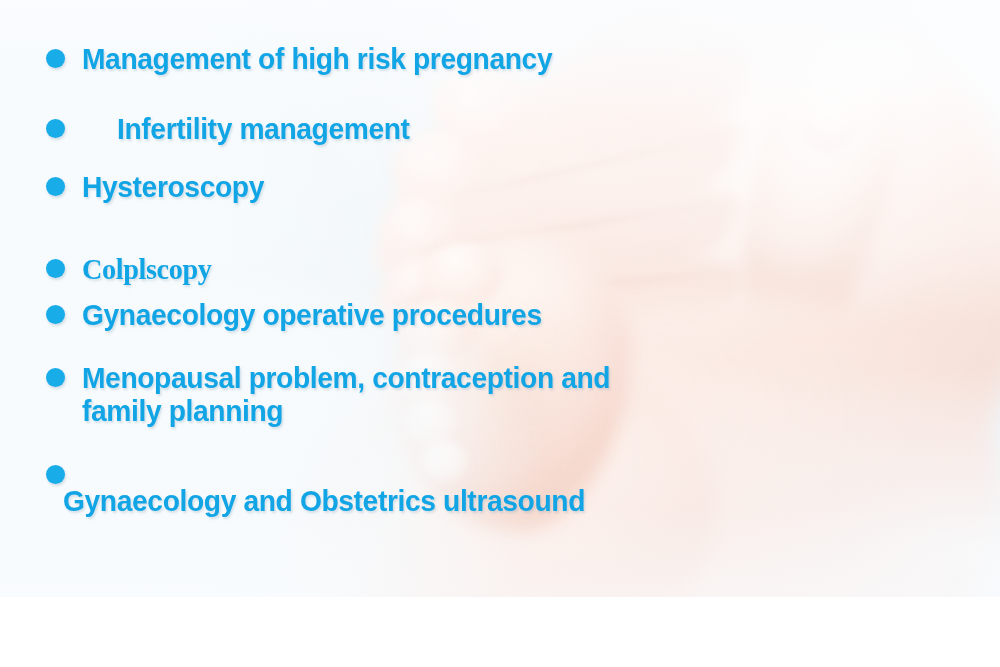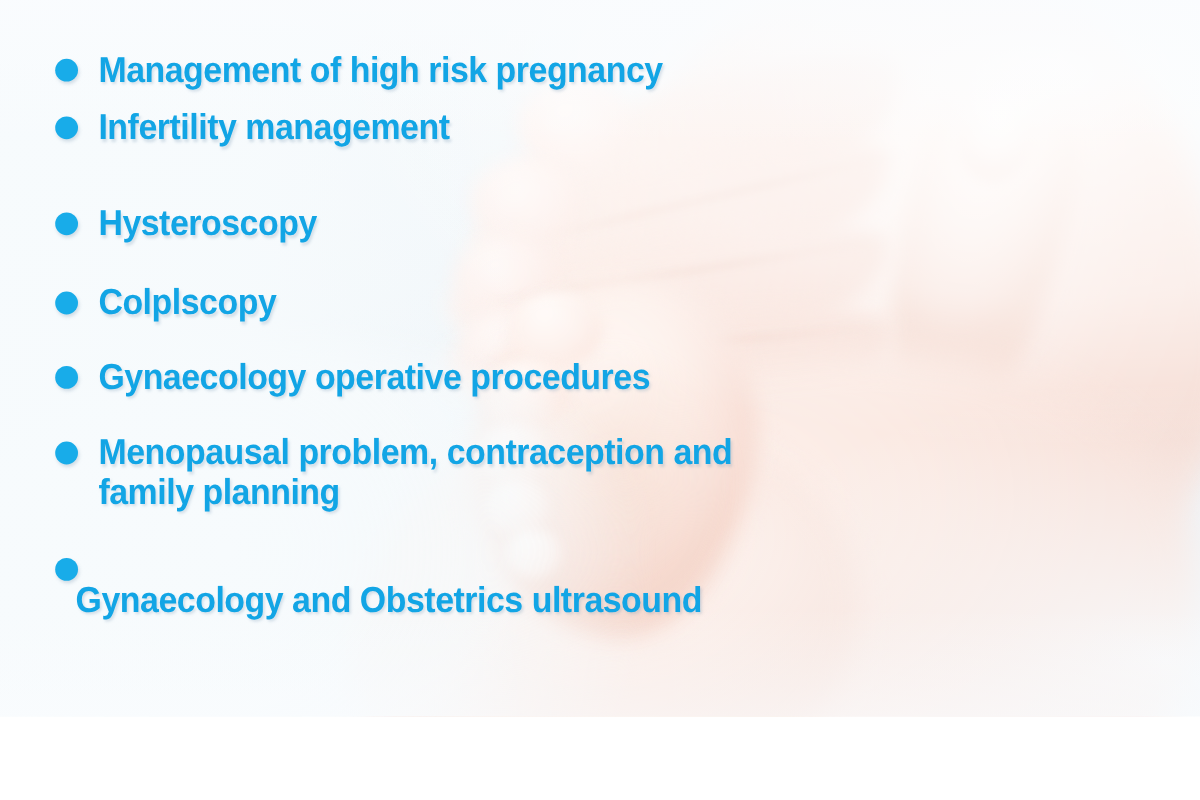--- a/index.html
+++ b/index.html
@@ -254,23 +254,23 @@
     line-height: 33px;
     letter-spacing: -0.4px;
     white-space: pre-line;
     text-shadow: 1.5px 2px 2.5px rgba(130,160,185,0.30);
     transform: scaleX(0.94);
     transform-origin: left center;
   }
 
   
   .item-0 { top: 42px;  }
-  .item-1 { top: 90px; }
+  .item-1 { top: 112px; gap: 35px; }
   .item-2 { top: 170px; }
-  .item-3 { top: 236px; }
+  .item-3 { top: 252px; font-family: Liberation Serif, serif; }
   .item-4 { top: 298px; }
   .item-5 { top: 361px; justify-content: flex-end; }
   .item-6 { top: 458px; flex-direction: column; }
 </style>
 </head>
 <body>
 
 <div id="banner">
 
   <div class="photo-layer">

